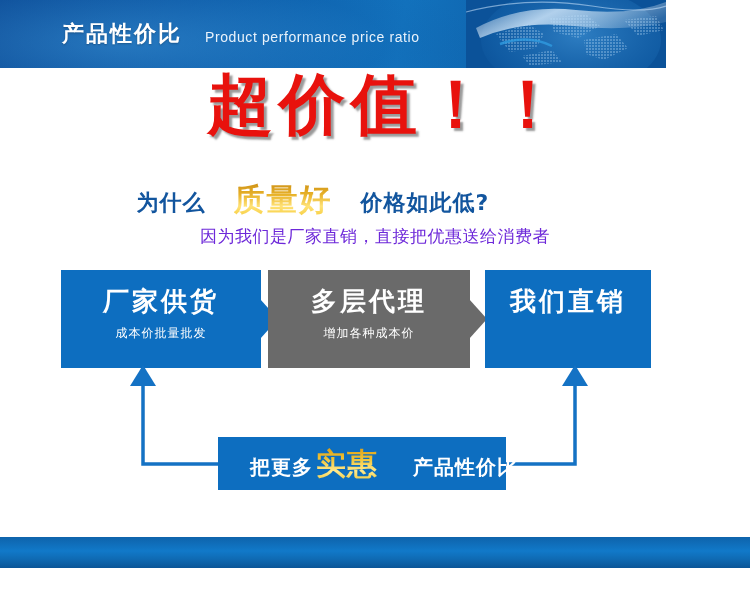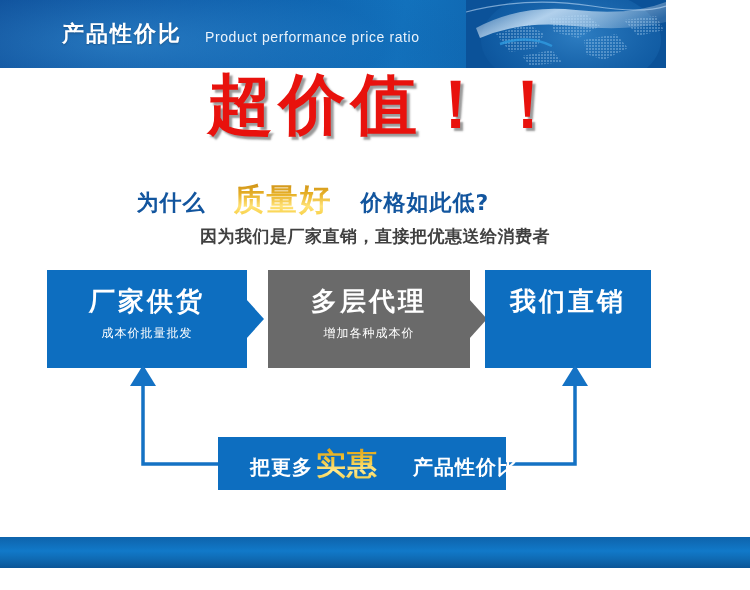--- a/index.html
+++ b/index.html
@@ -108,26 +108,25 @@
     color: transparent;
     -webkit-text-fill-color: transparent;
     vertical-align: baseline;
   }
   .subline {
     position: absolute;
     left: 0; top: 224px;
     width: 750px;
     text-align: center;
     font-size: 17px;
-    color: #404040;
+    color: #6d28d9;
     letter-spacing: 0.5px;
     line-height: 24px;
     font-family: "DejaVu Sans", "Liberation Sans", sans-serif;
     white-space: nowrap;
-    font-weight: bold;
   }
 
   
   .box {
     position: absolute;
     top: 270px;
     height: 98px;
     box-sizing: border-box;
     text-align: center;
     overflow: visible;
@@ -252,21 +251,21 @@
   </div>
 
   <div class="headline">超价值！！</div>
 
   <div class="subrow">
     <span class="sub-blue">为什么</span><span class="sub-gold">质量好</span><span class="sub-blue">价格如此低?</span>
   </div>
 
   <div class="subline">因为我们是厂家直销，直接把优惠送给消费者</div>
 
-  <div class="box box-blue" style="left:47px; width:200px;">
+  <div class="box box-blue" style="left:61px; width:200px;">
     <div class="box-title">厂家供货</div>
     <div class="box-sub">成本价批量批发</div>
     <div class="chev"></div>
   </div>
 
   <div class="box box-gray" style="left:268px; width:202px;">
     <div class="box-title">多层代理</div>
     <div class="box-sub">增加各种成本价</div>
     <div class="chev chev-gray"></div>
   </div>

